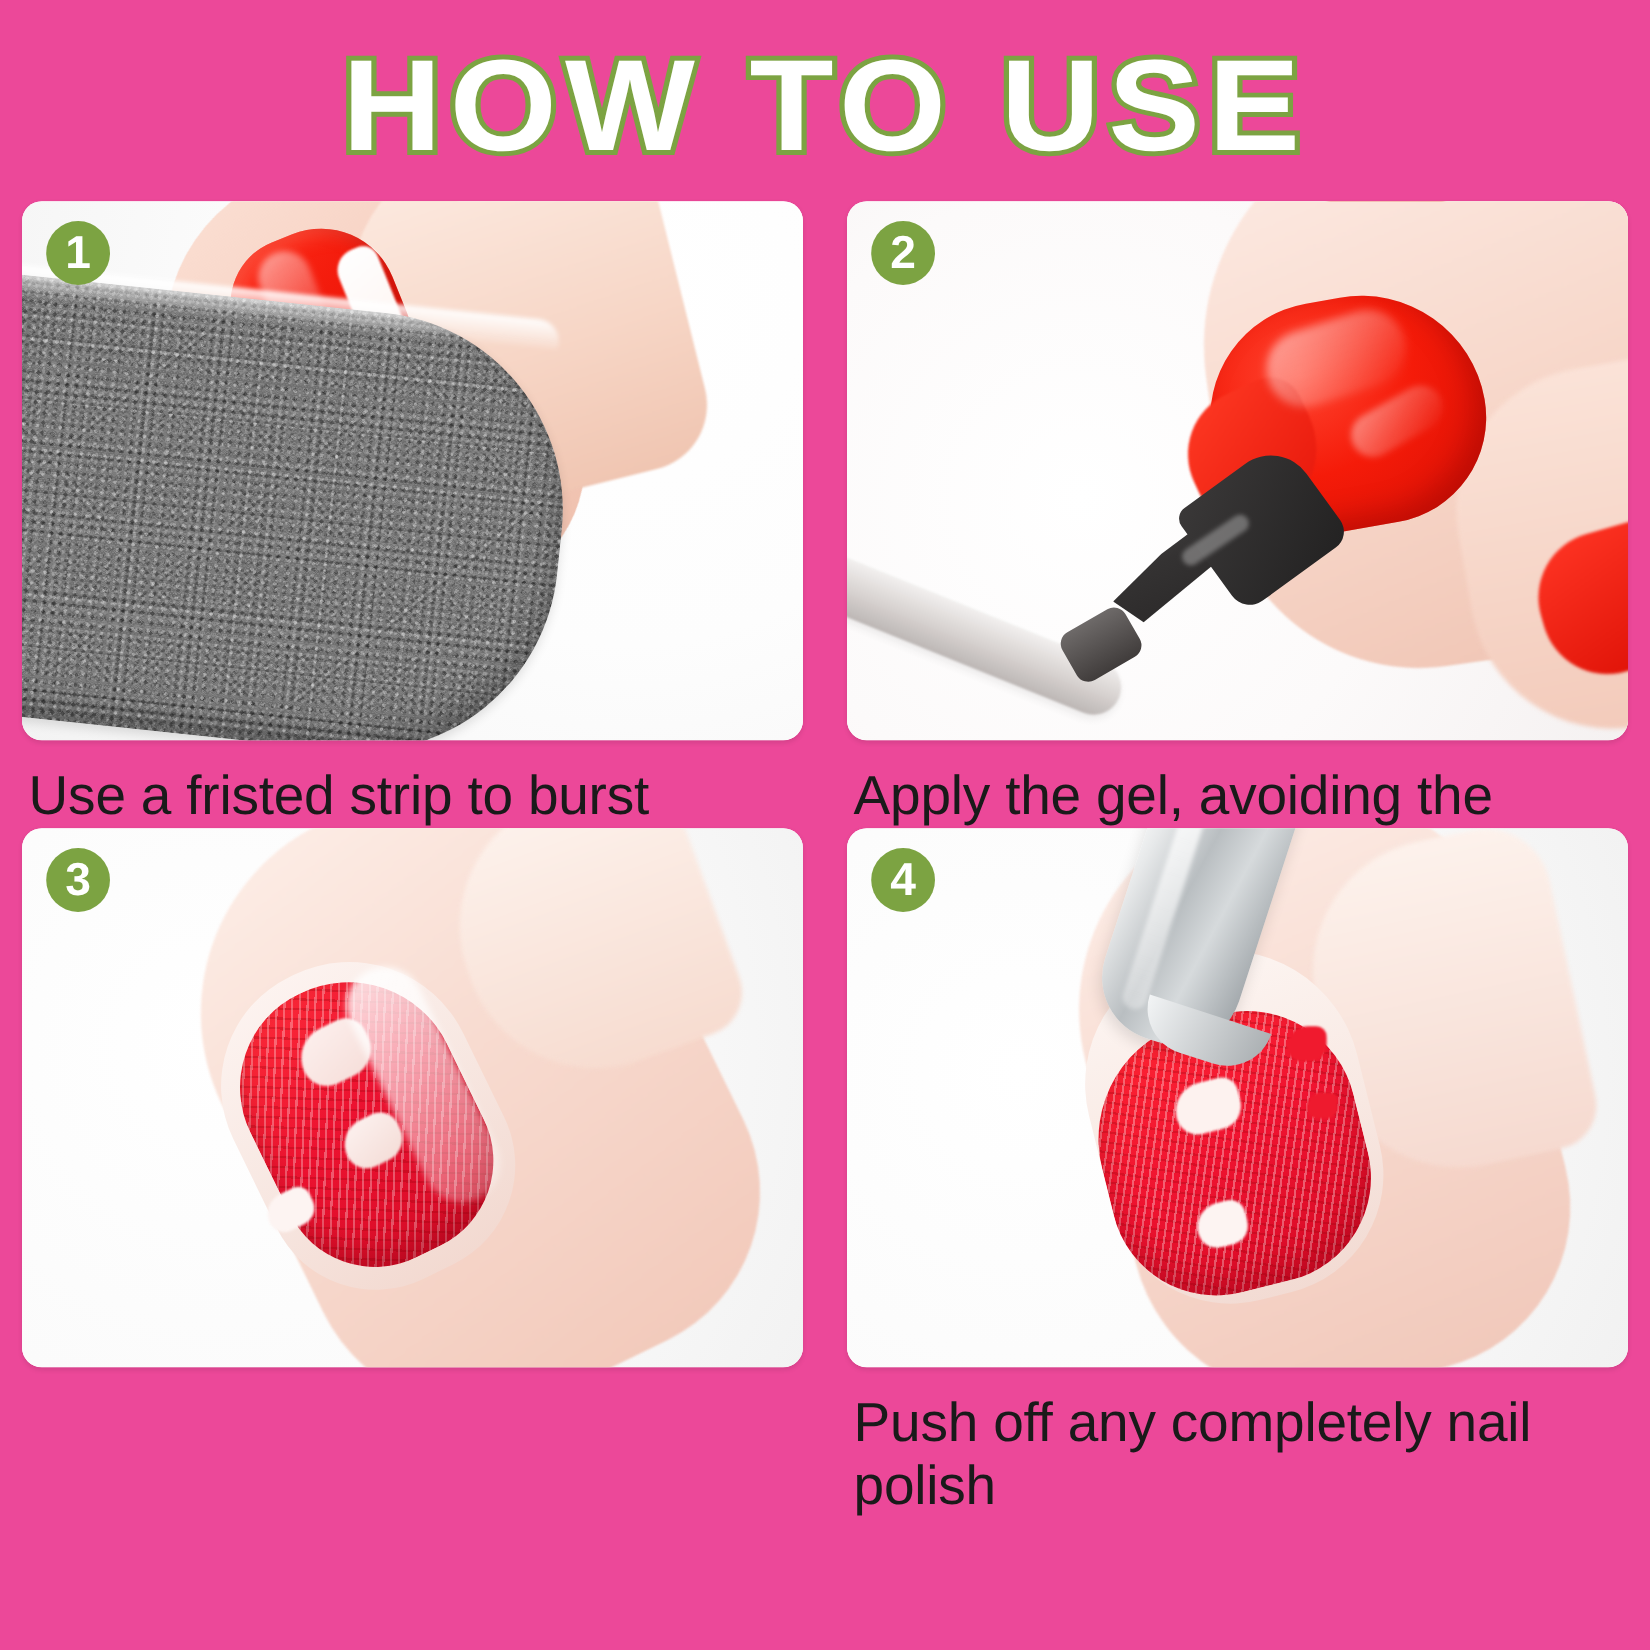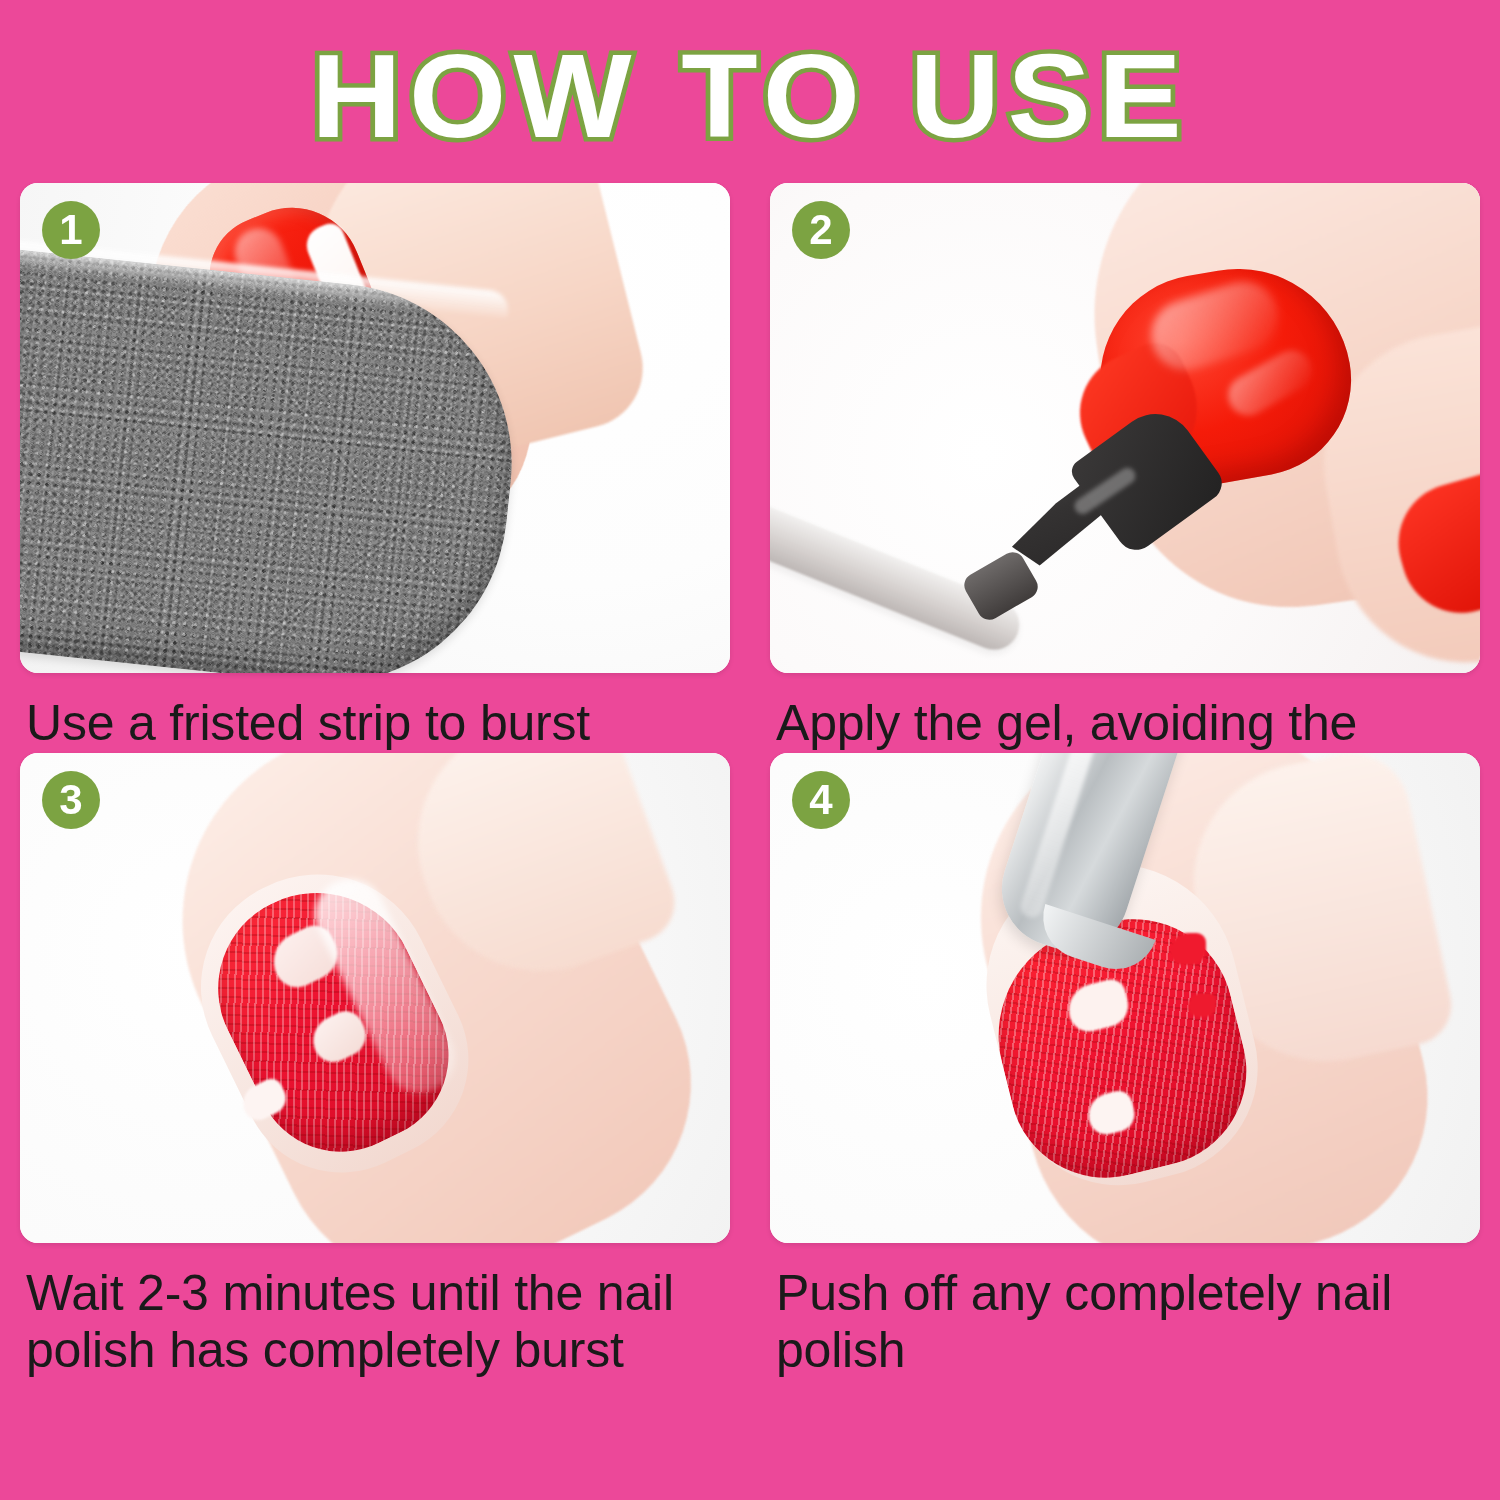--- a/index.html
+++ b/index.html
@@ -566,22 +566,20 @@
           <div class="p3-knuckle"></div>
           <div class="p3-nail-base"></div>
           <div class="p3-polish"></div>
           <div class="p3-blob-a"></div>
           <div class="p3-blob-b"></div>
           <div class="p3-blob-c"></div>
           <div class="p3-edge"></div>
         </div>
         <div class="badge">3</div>
       </div>
-      <div class="caption">Wait 2-3 minutes until the nail
-polish has completely burst</div>
     </div>
 
     <div class="step">
       <div class="photo">
         <div class="scene">
           <div class="p4-bg"></div>
           <div class="p4-finger"></div>
           <div class="p4-knuckle"></div>
           <div class="p4-nail-base"></div>
           <div class="p4-polish"></div>

